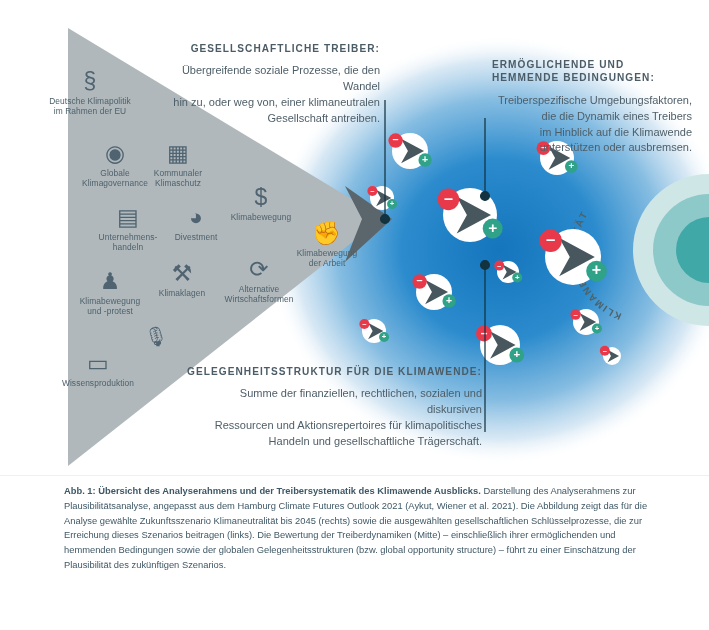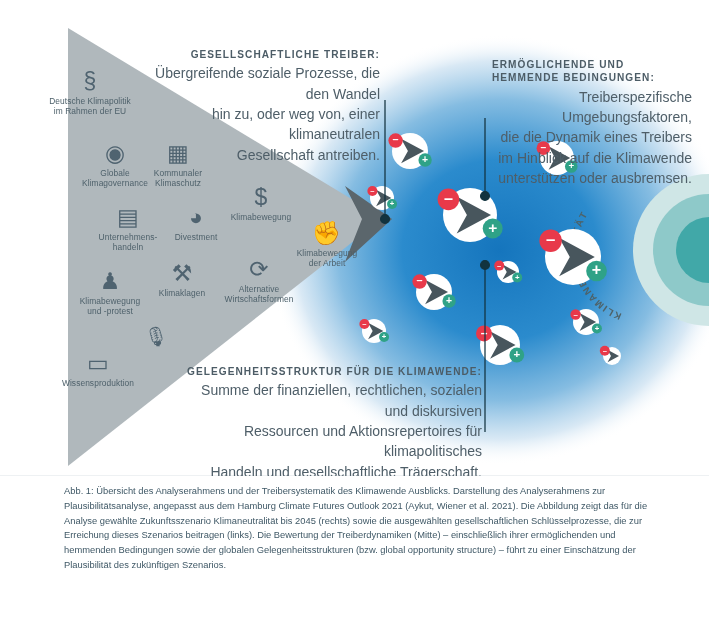--- a/index.html
+++ b/index.html
@@ -19,30 +19,30 @@
   
   .drv{position:absolute;z-index:6;width:96px;margin-left:-48px;text-align:center;
        color:#4e616b;font-size:8.4px;line-height:1.24;letter-spacing:.08px;}
   .drv .gl{display:block;color:#4f6370;line-height:1;margin:0 auto 3px auto;}
   .drv .cap{display:block;white-space:pre-line;}
 
   
   .anno{position:absolute;z-index:7;}
   .anno .hd{font-size:10.1px;font-weight:700;letter-spacing:1.05px;color:#4c5c66;
             line-height:1.32;text-transform:uppercase;}
-  .anno .bd{font-size:14px;color:#4e5e68;line-height:1.45;margin-top:2px;
+  .anno .bd{font-size:11px;color:#4e5e68;line-height:1.45;margin-top:8px;
             white-space:pre-line;text-align:right;}
-  #anno-treiber{left:152px;top:48px;width:228px;text-align:right;}
+  #anno-treiber{left:152px;top:42px;width:228px;text-align:right;}
   #anno-bed{left:492px;top:58px;width:200px;text-align:left;}
   #anno-gel{left:186px;top:365px;width:296px;text-align:right;}
 
   
   #caption{position:absolute;left:64px;top:484px;width:584px;z-index:8;
            font-size:9.35px;line-height:1.58;color:#3f5866;text-align:left;}
-  #caption b{font-weight:400;}
+  #caption b{font-weight:700;}
   #hairline{position:absolute;left:0;top:475px;width:709px;height:1px;z-index:2;
             background:#eef1f3;}
 </style>
 </head>
 <body>
 
 <div id="stage">
 
   <div id="figure">
 

